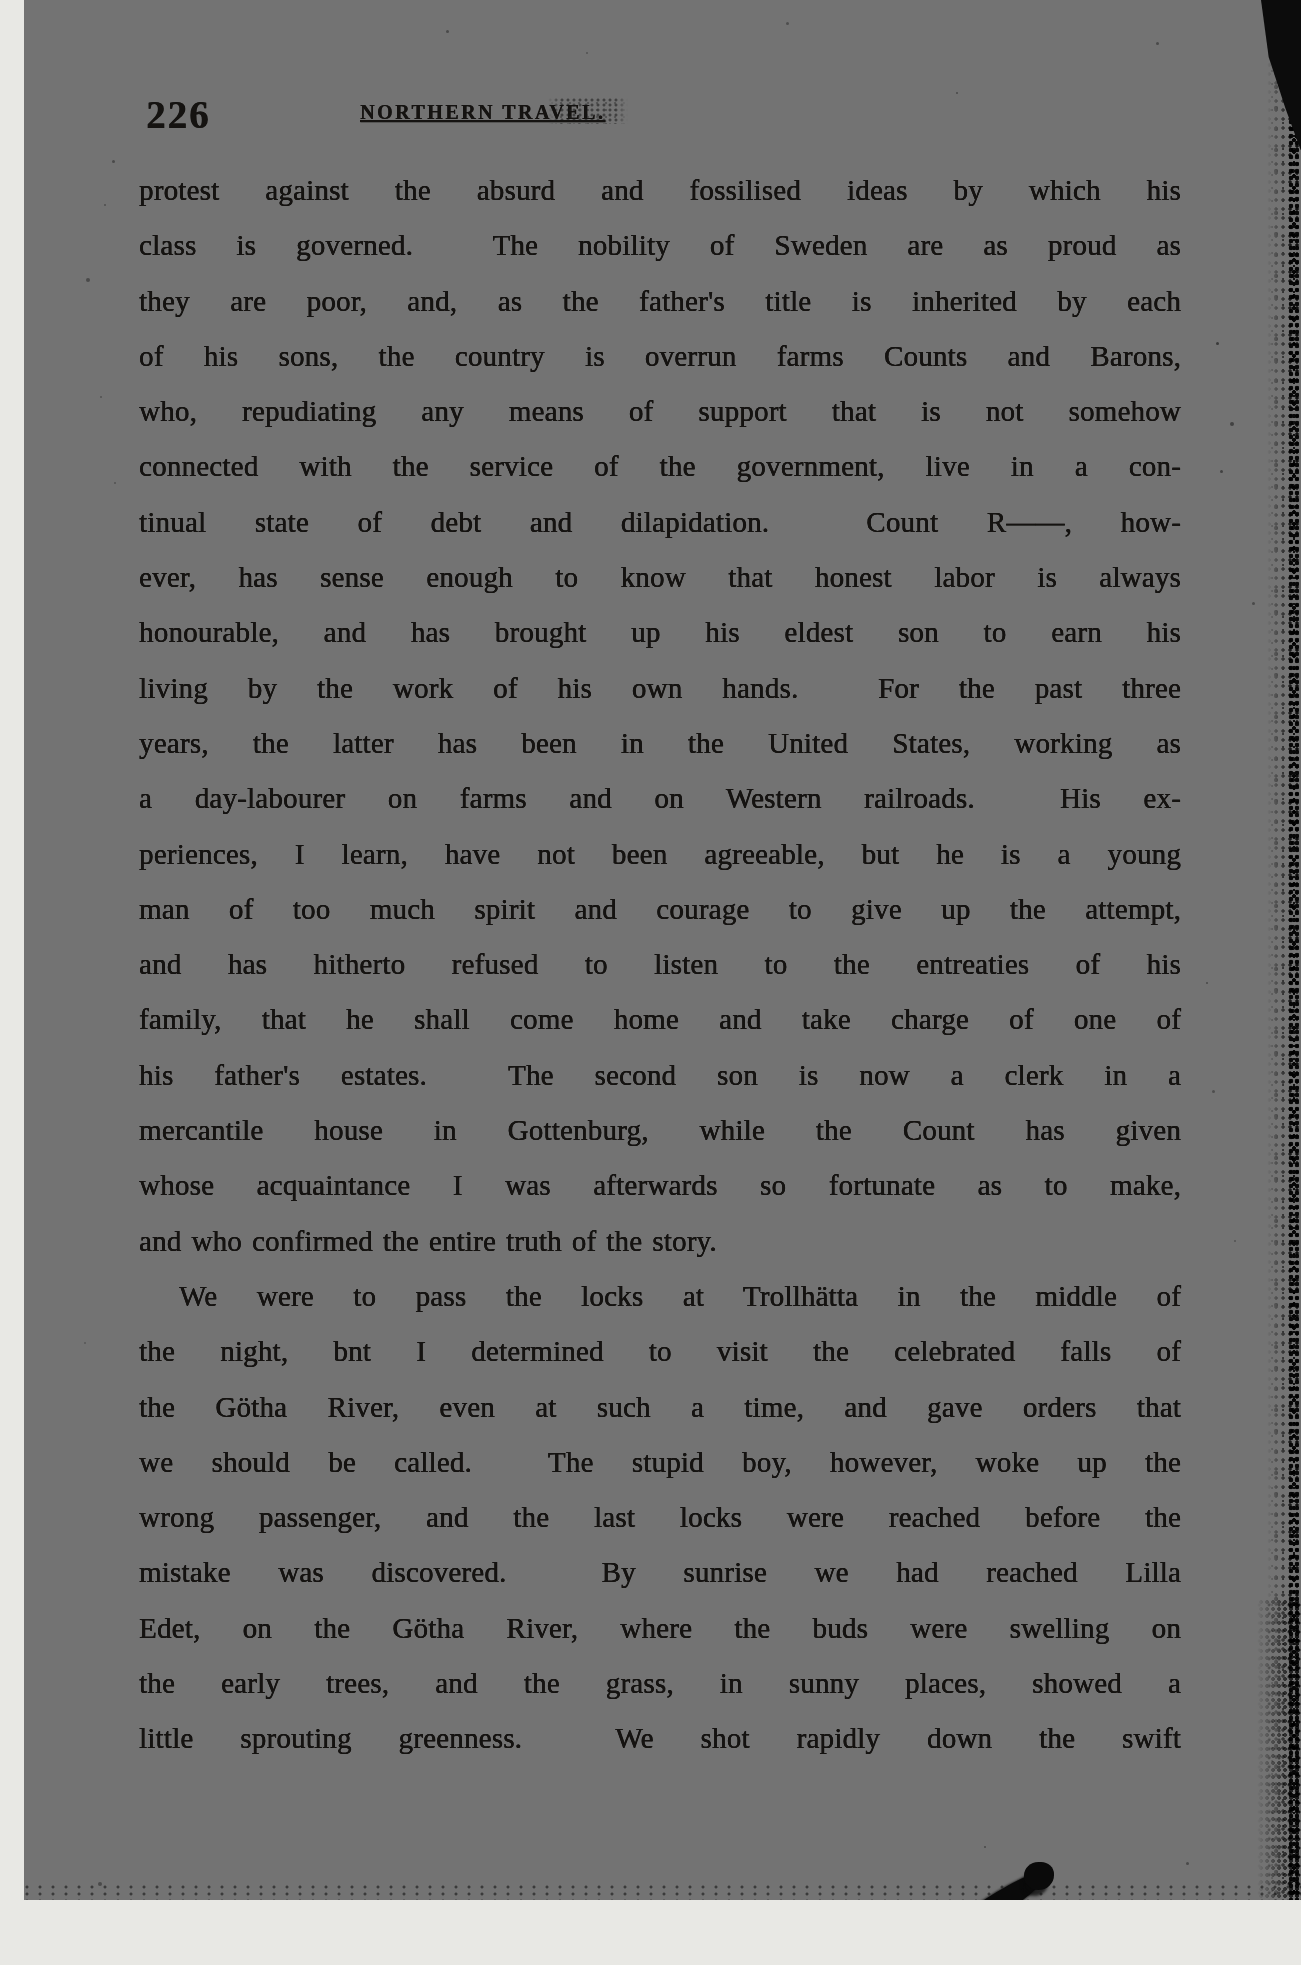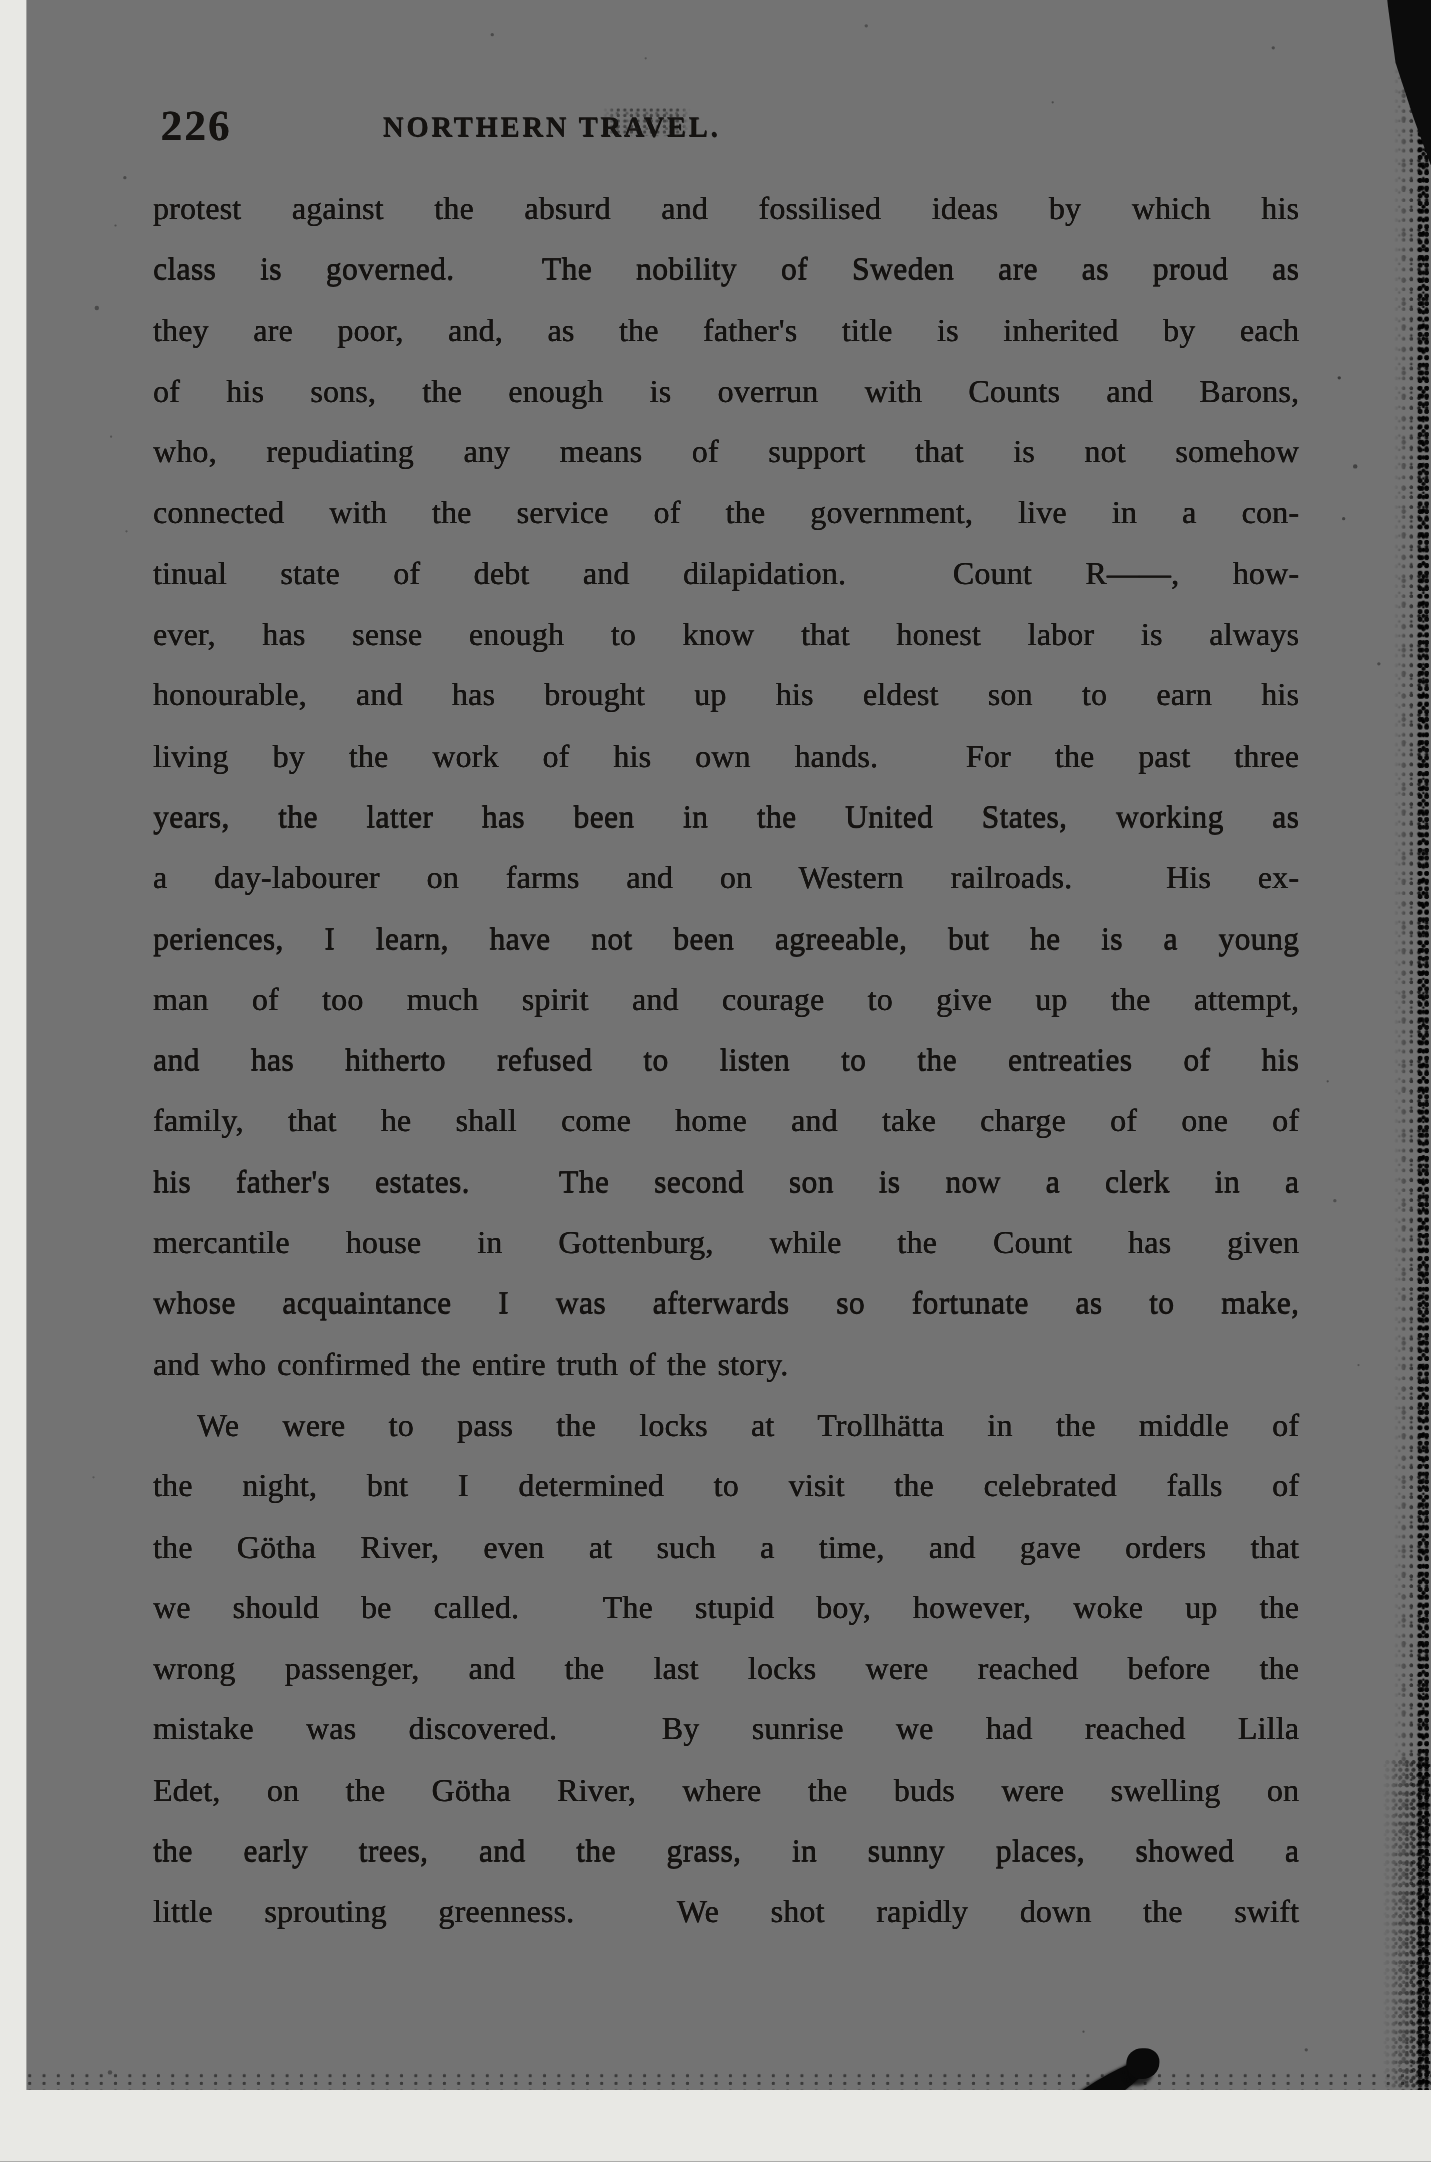--- a/index.html
+++ b/index.html
@@ -12,23 +12,24 @@
     color:#151311;
     margin-left:24px;
   }
   
   .pagenum{
     position:absolute;left:122px;top:92px;
     font-size:39px;font-weight:700;letter-spacing:2px;
     text-shadow:0.4px 0.3px 0 currentColor;
   }
   .runtitle{
-    position:absolute;left:324px;top:101px;
-    font-size:26px;font-weight:700;letter-spacing:2.5px;
+    position:absolute;left:336px;top:101px;
+    font-size:20px;font-weight:700;letter-spacing:2.5px;
     text-shadow:0.4px 0.3px 0 currentColor;
+    text-decoration:underline;
   }
   .title-smudge{
     position:absolute;left:524px;top:98px;width:80px;height:26px;
     background:
       radial-gradient(circle 1.2px at 2px 2px, rgba(20,20,20,.8) 1.2px, transparent 1.8px),
       radial-gradient(circle 1px at 4px 5px, rgba(40,40,40,.6) 1px, transparent 1.6px);
     background-size:6px 5px, 9px 7px;
     opacity:.65;
     -webkit-mask:linear-gradient(to right,transparent 0,#000 15%,#000 85%,transparent 100%);
             mask:linear-gradient(to right,transparent 0,#000 15%,#000 85%,transparent 100%);
@@ -115,21 +116,21 @@
 <div class="page">
 
   <span class="pagenum">226</span>
   <span class="runtitle">NORTHERN TRAVEL.</span>
   <span class="title-smudge"></span>
 
   <div class="textblock">
       <div class="line">protest against the absurd and fossilised ideas by which his</div>
       <div class="line">class is governed.&nbsp; The nobility of Sweden are as proud as</div>
       <div class="line">they are poor, and, as the father's title is inherited by each</div>
-      <div class="line">of his sons, the enough is overrun with Counts and Barons,</div>
+      <div class="line">of his sons, the country is overrun farms Counts and Barons,</div>
       <div class="line">who, repudiating any means of support that is not somehow</div>
       <div class="line">connected with the service of the government, live in a con-</div>
       <div class="line">tinual state of debt and dilapidation.&nbsp; Count R——, how-</div>
       <div class="line">ever, has sense enough to know that honest labor is always</div>
       <div class="line">honourable, and has brought up his eldest son to earn his</div>
       <div class="line">living by the work of his own hands.&nbsp; For the past three</div>
       <div class="line">years, the latter has been in the United States, working as</div>
       <div class="line">a day-labourer on farms and on Western railroads.&nbsp; His ex-</div>
       <div class="line">periences, I learn, have not been agreeable, but he is a young</div>
       <div class="line">man of too much spirit and courage to give up the attempt,</div>

